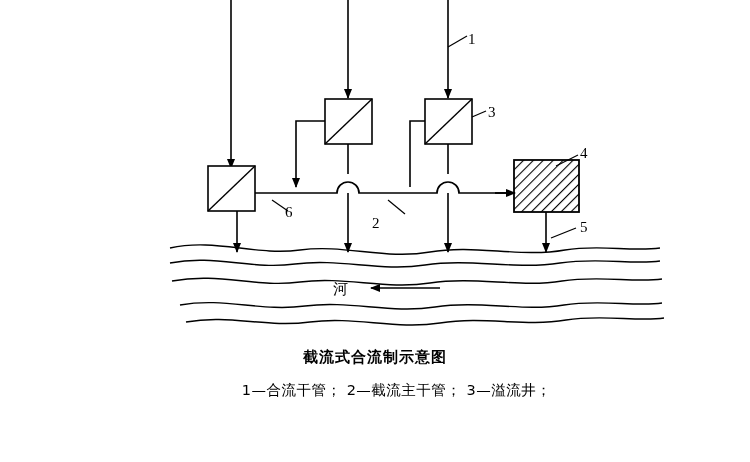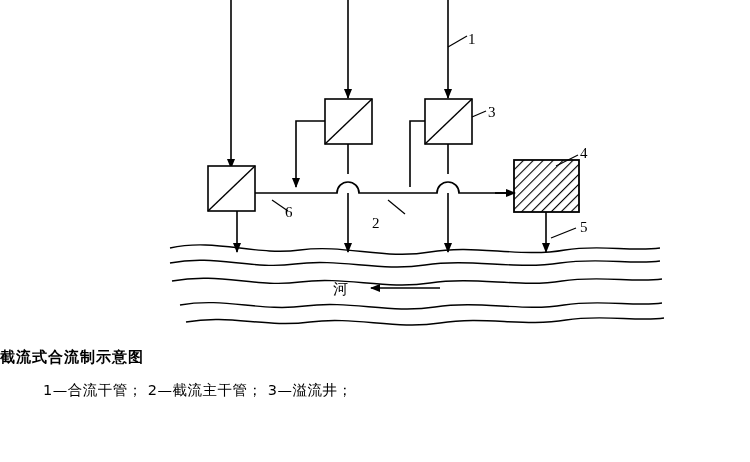--- a/index.html
+++ b/index.html
@@ -20,20 +20,21 @@
     left: 0;
     top: 0;
     width: 750px;
     height: 345px;
   }
   #caption-block {
     position: absolute;
     left: 0;
     top: 348px;
     width: 750px;
+    text-align: center;
   }
   .caption-title {
     font-family: "DejaVu Sans", sans-serif;
     font-size: 15px;
     font-weight: bold;
     letter-spacing: 1px;
     margin: 0 0 14px 0;
     color: #000;
   }
   .caption-line {

